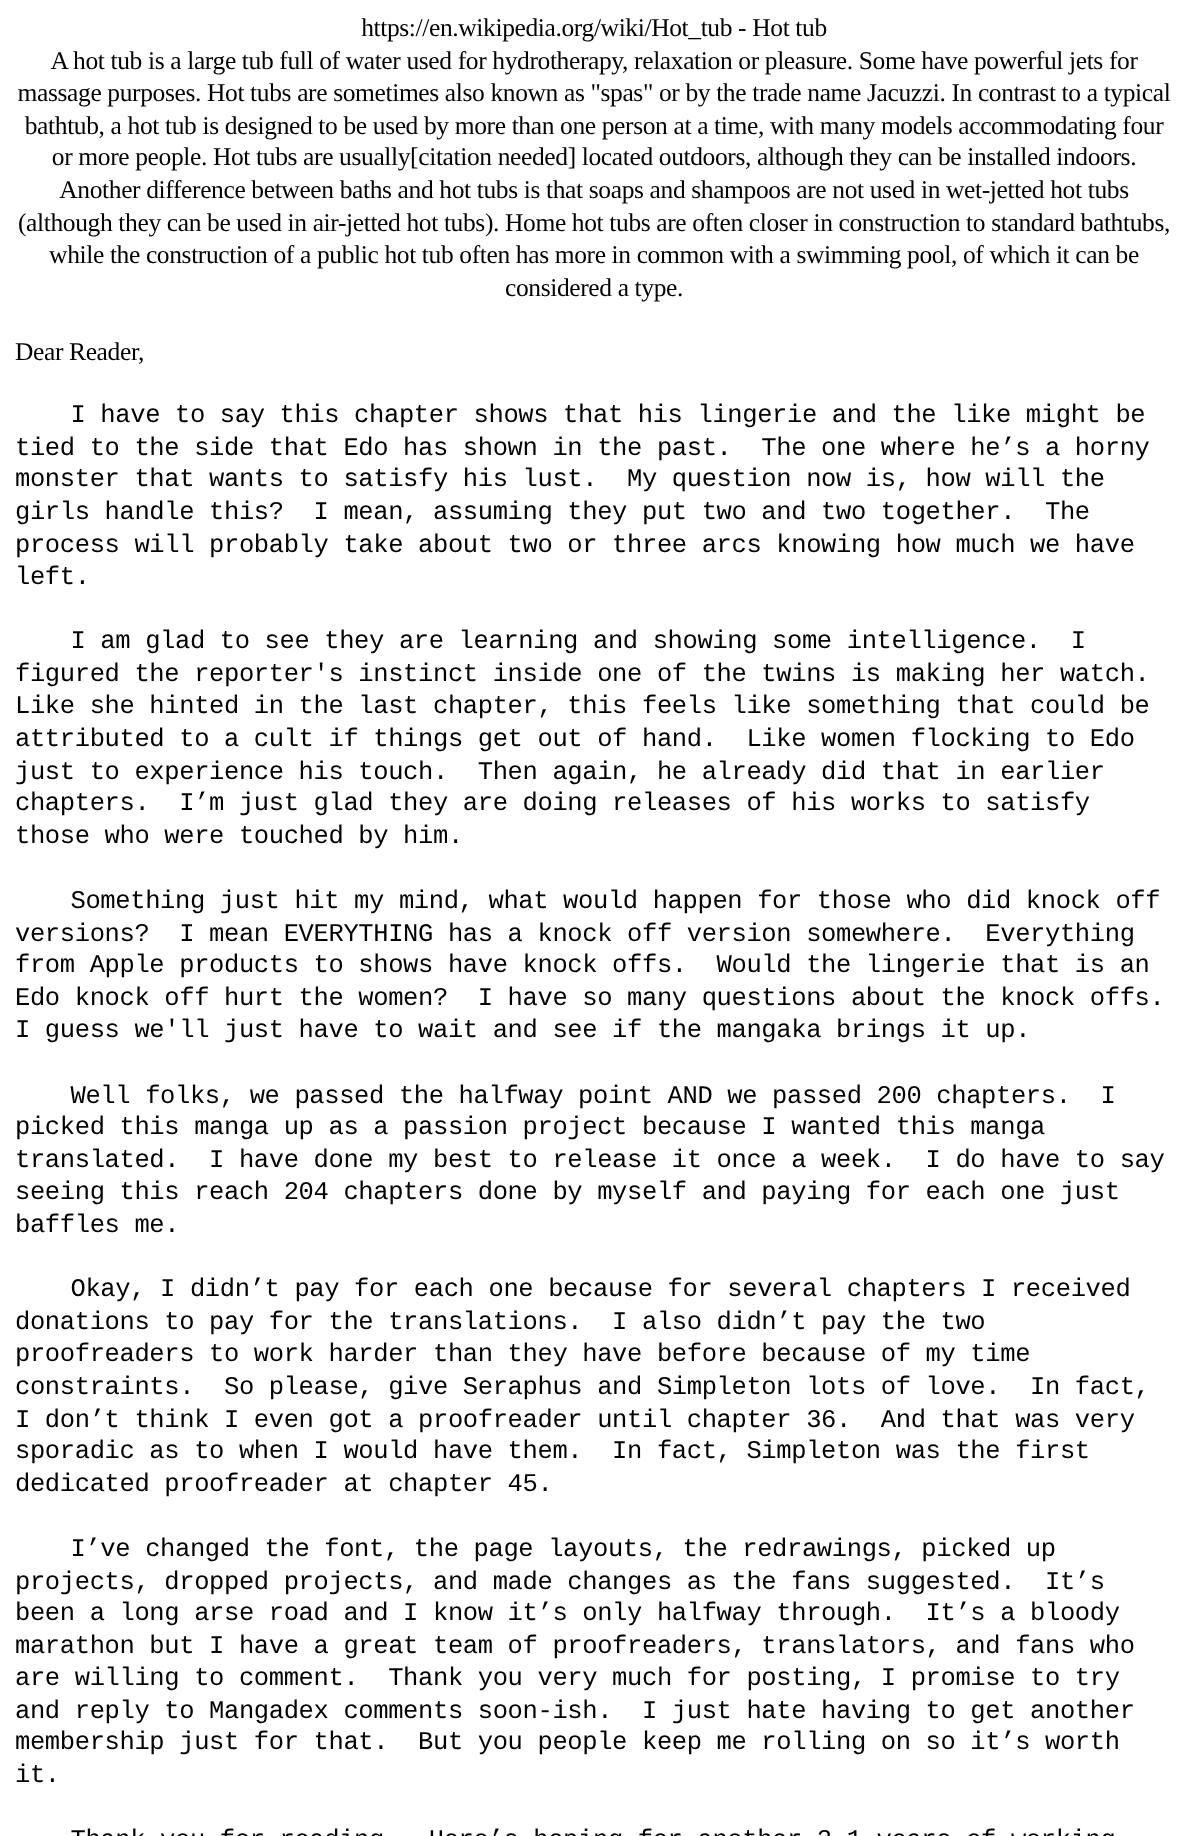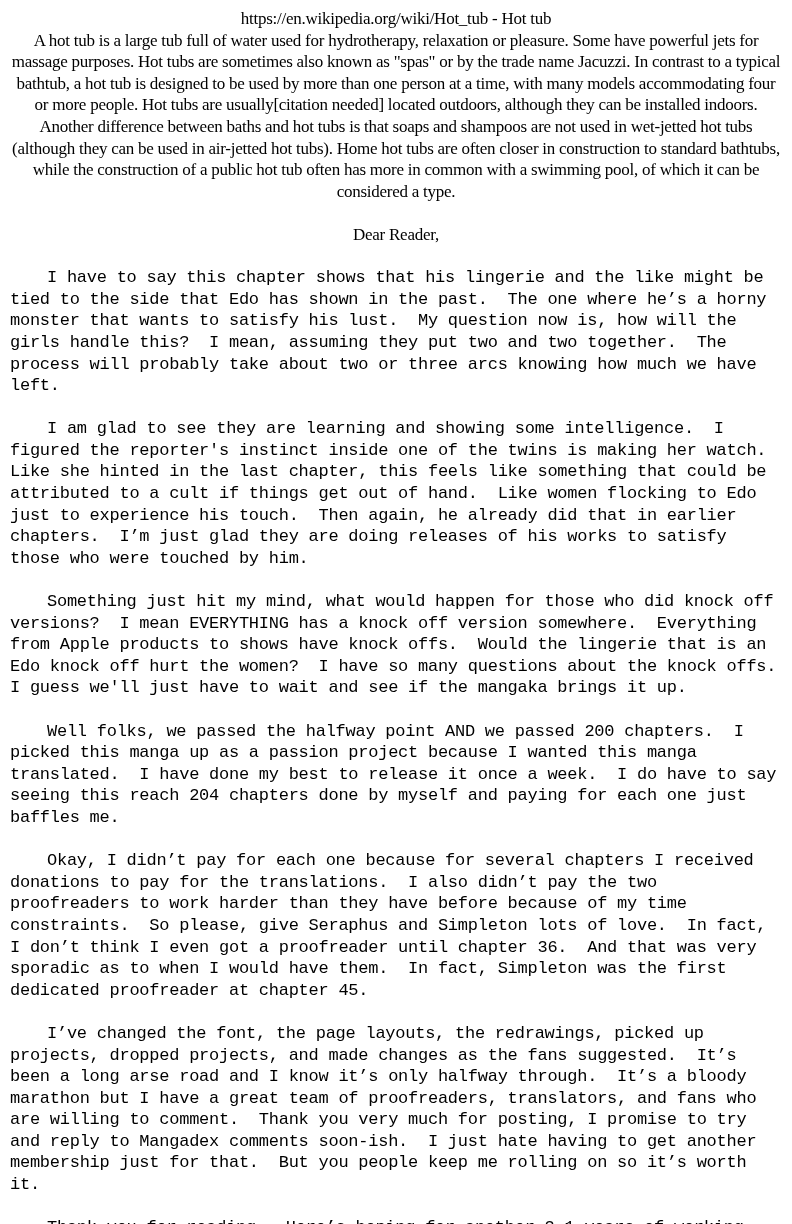--- a/index.html
+++ b/index.html
@@ -31,21 +31,20 @@
   .gap {
     margin-top: 21.6px;
   }
   .para {
     text-indent: 37px;
     white-space: pre-wrap;
     font-family: Liberation Mono, monospace;
   }
   .block {
     white-space: pre-wrap;
-    text-align: center;
   }
   .sig-line {
     white-space: pre-wrap;
   }
 </style>
 </head>
 <body>
 
 <div class="page">
 

